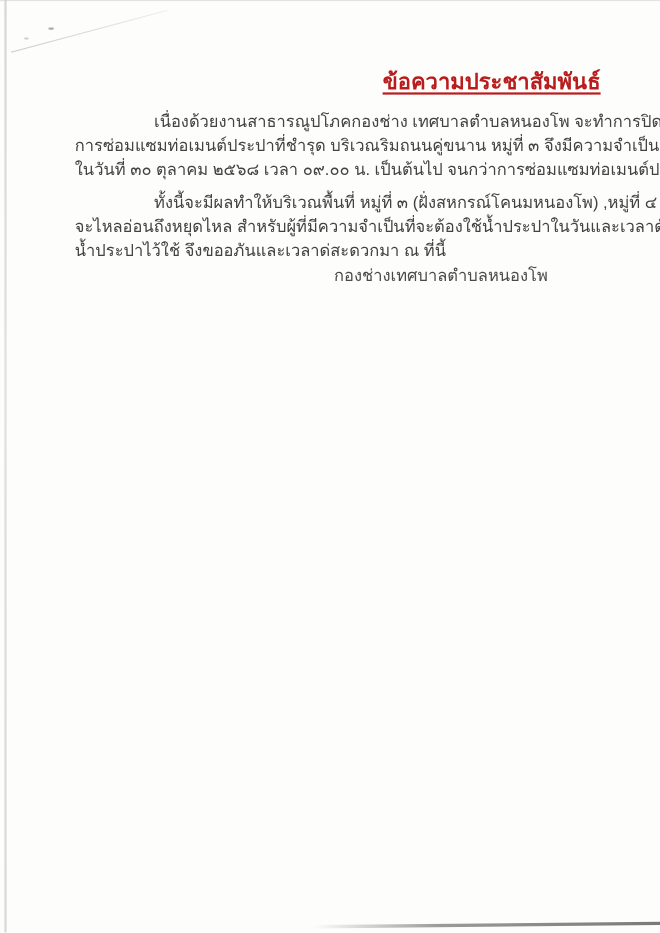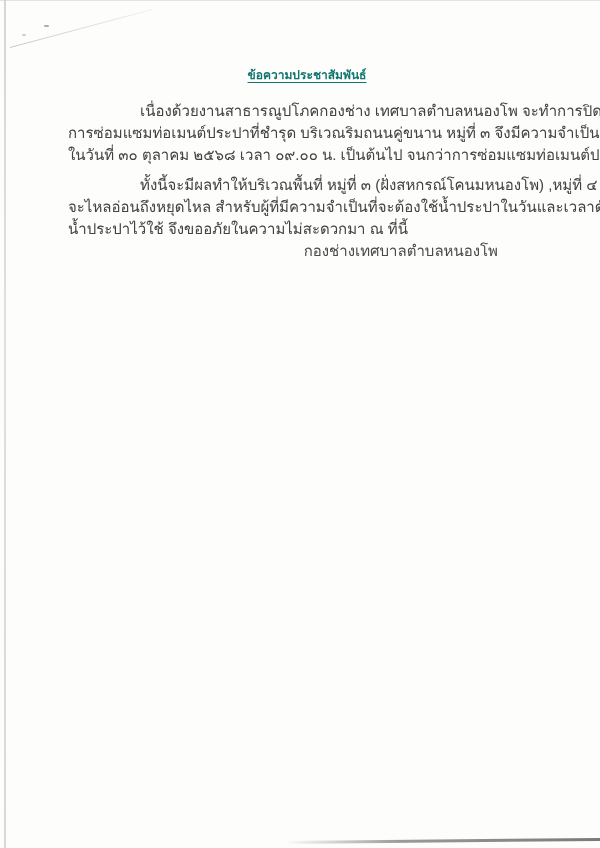--- a/index.html
+++ b/index.html
@@ -49,24 +49,24 @@
   .speck { position: absolute; background: #adadad; border-radius: 1px; }
   .speck-1 { left: 44px; top: 25px; width: 5px; height: 2px; }
   .speck-2 { left: 22px; top: 34px; width: 4px; height: 2px; opacity: 0.6; }
   
   .content {
     position: absolute;
     left: 68px; top: 64px;
     width: 478px;
   }
   .title {
-    text-align: center;
-    font-size: 12px;
+    text-align: right;
+    font-size: 20px;
     font-weight: bold;
-    color: #0f766e;
+    color: #b91c1c;
     text-decoration: underline;
     text-underline-offset: 3px;
     height: 22px;
     line-height: 22px;
     margin-bottom: 14px;
   }
   .line {
     font-size: 15px;
     height: 22px;
     line-height: 22px;
@@ -101,21 +101,21 @@
 
     <div class="para">
       <div class="line indent">เนื่องด้วยงานสาธารณูปโภคกองช่าง เทศบาลตำบลหนองโพ จะทำการปิดการจ่ายน้ำประปาเพื่อทำ</div>
       <div class="line">การซ่อมแซมท่อเมนต์ประปาที่ชำรุด บริเวณริมถนนคู่ขนาน หมู่ที่ ๓ จึงมีความจำเป็นต้องทำการปิดการจ่ายน้ำประปา</div>
       <div class="line">ในวันที่ ๓๐ ตุลาคม ๒๕๖๘ เวลา ๐๙.๐๐ น. เป็นต้นไป จนกว่าการซ่อมแซมท่อเมนต์ประปาจะแล้วเสร็จ</div>
     </div>
 
     <div class="para para-2">
       <div class="line indent">ทั้งนี้จะมีผลทำให้บริเวณพื้นที่ หมู่ที่ ๓ (ฝั่งสหกรณ์โคนมหนองโพ) ,หมู่ที่ ๔ และหมู่ที่ ๙ น้ำประปา</div>
       <div class="line">จะไหลอ่อนถึงหยุดไหล สำหรับผู้ที่มีความจำเป็นที่จะต้องใช้น้ำประปาในวันและเวลาดังกล่าว ขอให้ท่านทำการสำรอง</div>
-      <div class="line">น้ำประปาไว้ใช้ จึงขออภัยในความไม่สะดวกมา ณ ที่นี้</div>
+      <div class="line">น้ำประปาไว้ใช้ จึงขออภันและเวลาด่สะดวกมา ณ ที่นี้</div>
     </div>
 
     <div class="signature">กองช่างเทศบาลตำบลหนองโพ</div>
 
   </div>
 
   <div class="scan-bottom-edge"></div>
 
 </div>
 

